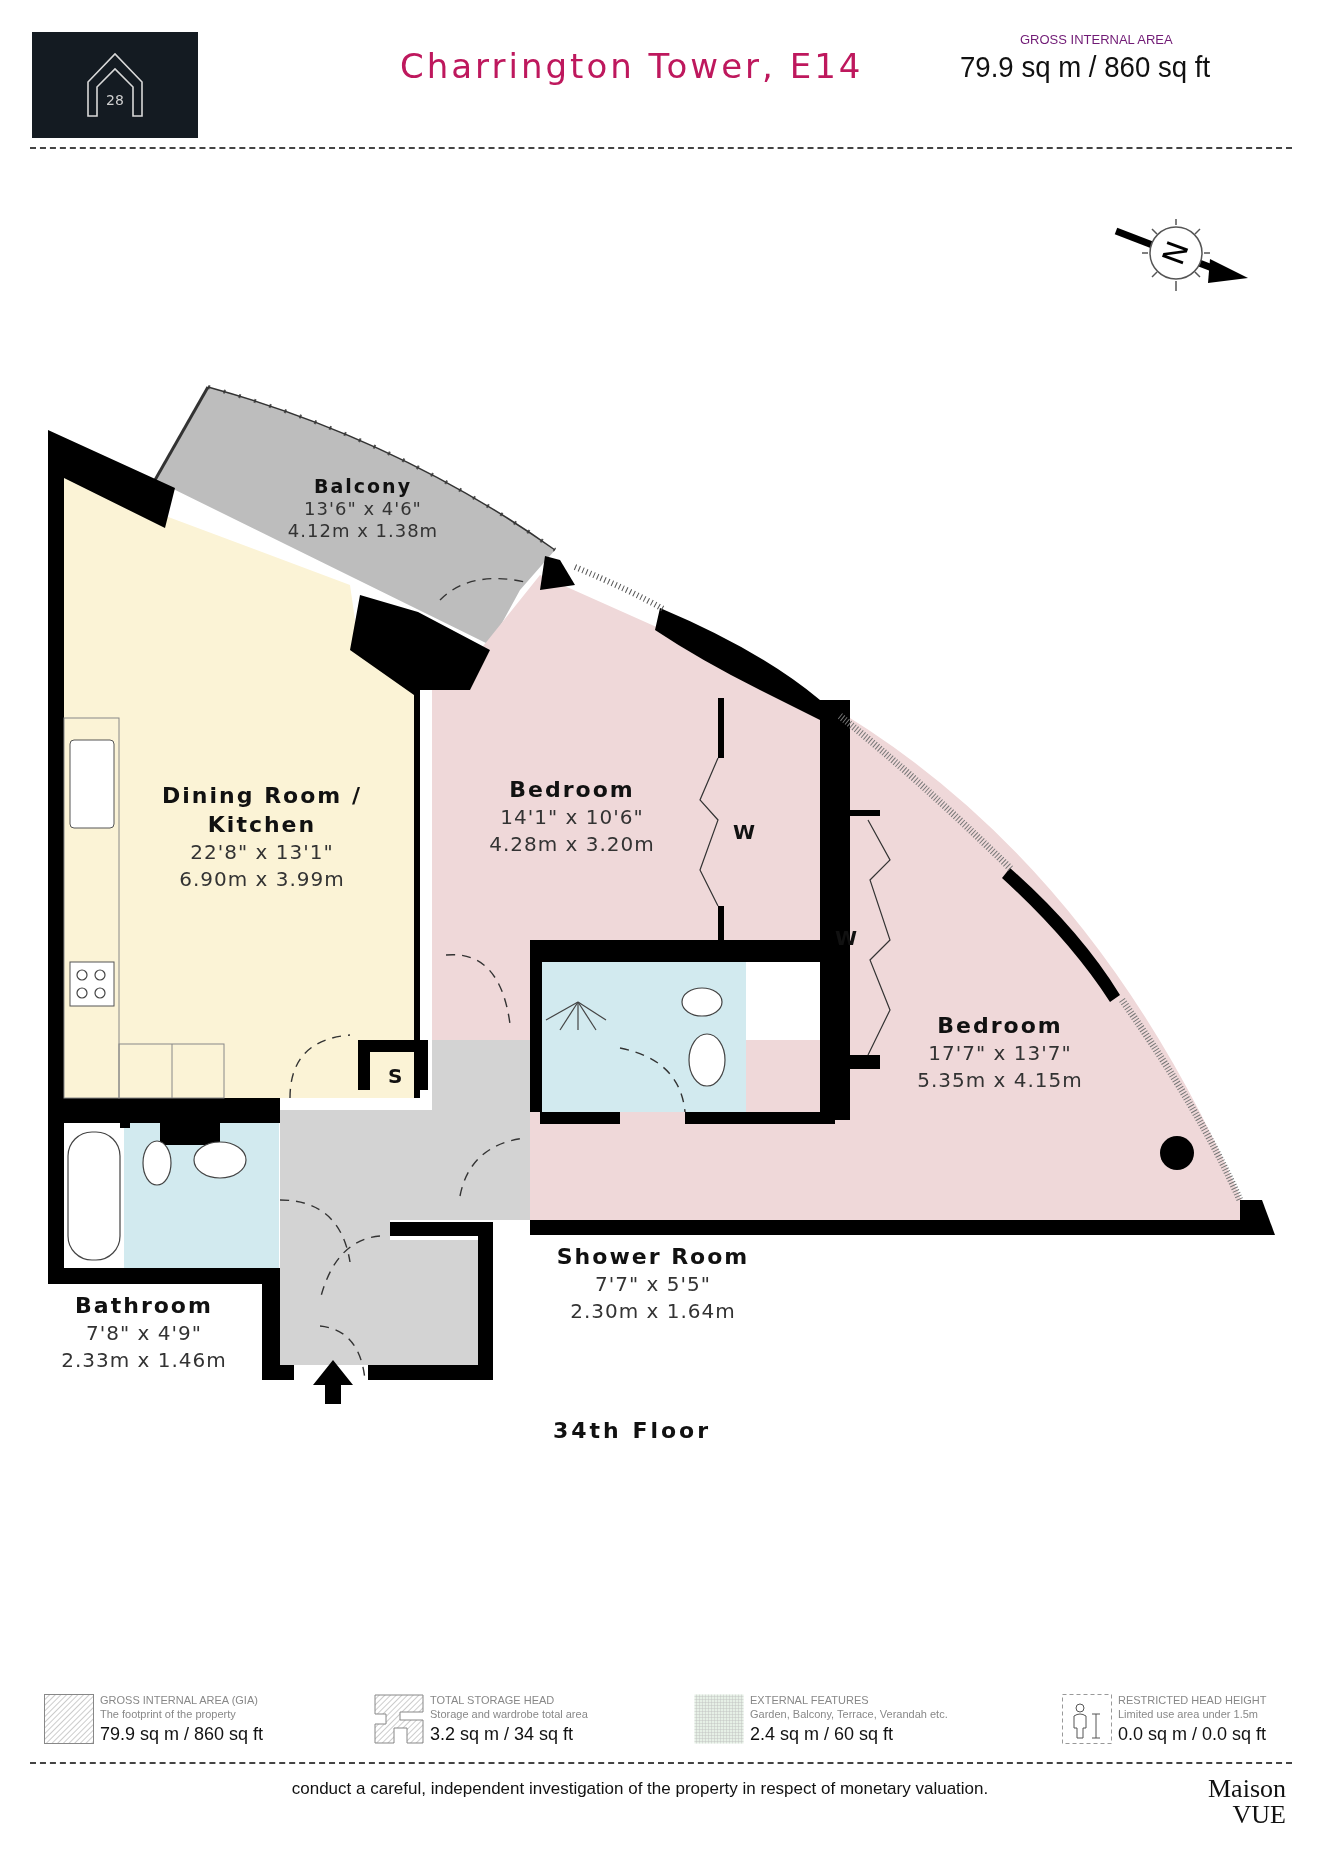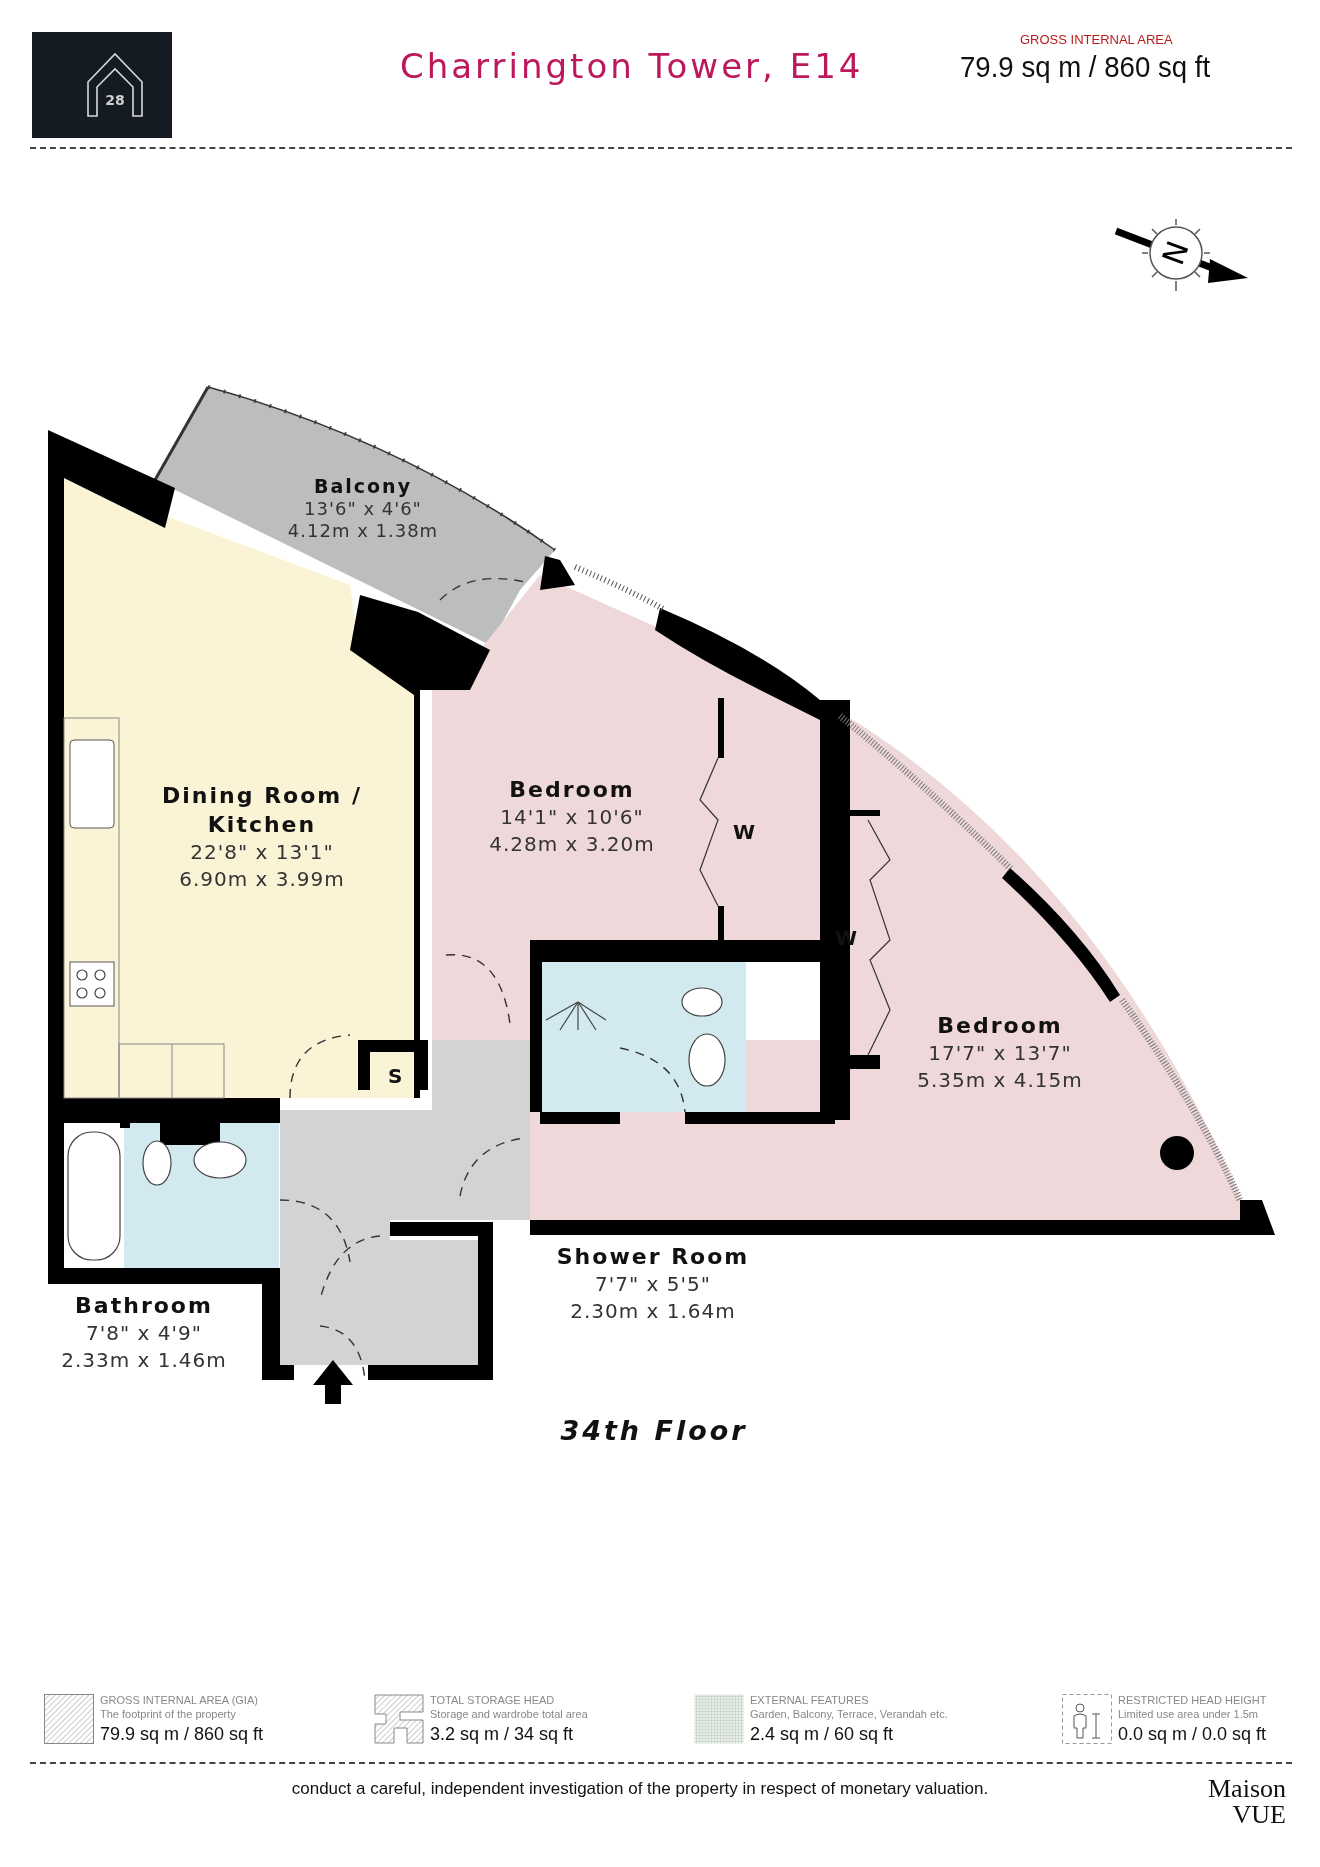--- a/index.html
+++ b/index.html
@@ -1,28 +1,28 @@
 <!DOCTYPE html>
 <html><head>
 <meta charset="utf-8">
 <style>
   html, body { margin:0; padding:0; background:#ffffff; }
   body { width:1320px; height:1867px; position:relative; overflow:hidden; font-family:"DejaVu Sans", sans-serif; color:#111; }
   .abs { position:absolute; }
-  .logo-box { left:32px; top:32px; width:140px; height:106px; background:#141b22;font-weight:bold; }
+  .logo-box { left:32px; top:32px; width:166px; height:106px; background:#141b22; }
   .logo-box svg { position:absolute; left:0; top:0; }
   .title { left:400px; top:46px; font-size:34px; letter-spacing:3px; font-family:"DejaVu Sans", sans-serif; color:#be185d; white-space:nowrap; }
-  .gia-label { left:1020px; top:32px; font-size:13px; color:#b91c1c; font-family:"Liberation Sans", sans-serif; white-space:nowrap; }
+  .gia-label { left:1020px; top:32px; font-size:13px; color:#701a75; font-family:"Liberation Sans", sans-serif; white-space:nowrap; }
   .gia-value { left:960px; top:50px; font-size:30px; color:#111; font-family:"Liberation Sans", sans-serif; white-space:nowrap; transform:scaleX(0.92); transform-origin:left; }
   .dash { left:30px; width:1262px; height:0; border-top:2px dashed #444; }
   .plan { left:0; top:0; }
   .rlabel { position:absolute; text-align:center; white-space:nowrap; transform:translateX(-50%); }
   .rname { font-weight:bold; font-size:22px; letter-spacing:2px; color:#111; line-height:29px; }
   .rdim { font-size:20px; color:#333; letter-spacing:1px; line-height:27px; }
-  .floor-label { left:654px; top:1416px; font-weight:bold; font-size:27px; letter-spacing:3px; transform:translateX(-50%); white-space:nowrap;font-style:italic; }
+  .floor-label { left:632px; top:1416px; font-weight:bold; font-size:22px; letter-spacing:3px; transform:translateX(-50%); white-space:nowrap; }
   .legend-item { position:absolute; top:1690px; height:60px; }
   .legend-swatch { position:absolute; left:0; top:4px; width:50px; height:50px; }
   .legend-title { position:absolute; left:56px; top:4px; font-size:11px; color:#888; font-family:"Liberation Sans", sans-serif; white-space:nowrap; }
   .legend-sub { position:absolute; left:56px; top:18px; font-size:11px; color:#888; font-family:"Liberation Sans", sans-serif; white-space:nowrap; }
   .legend-val { position:absolute; left:56px; top:34px; font-size:18px; color:#111; font-family:"Liberation Sans", sans-serif; white-space:nowrap; }
   .disclaimer { left:230px; top:1779px; width:820px; text-align:center; font-size:17px; line-height:19px; color:#111; font-family:"Liberation Sans", sans-serif; }
   .disclaimer div { white-space:nowrap; }
   .brand { left:1160px; top:1776px; width:126px; text-align:right; font-family:"Liberation Serif", serif; font-size:26px; line-height:26px; color:#111; }
 </style>
 </head>

